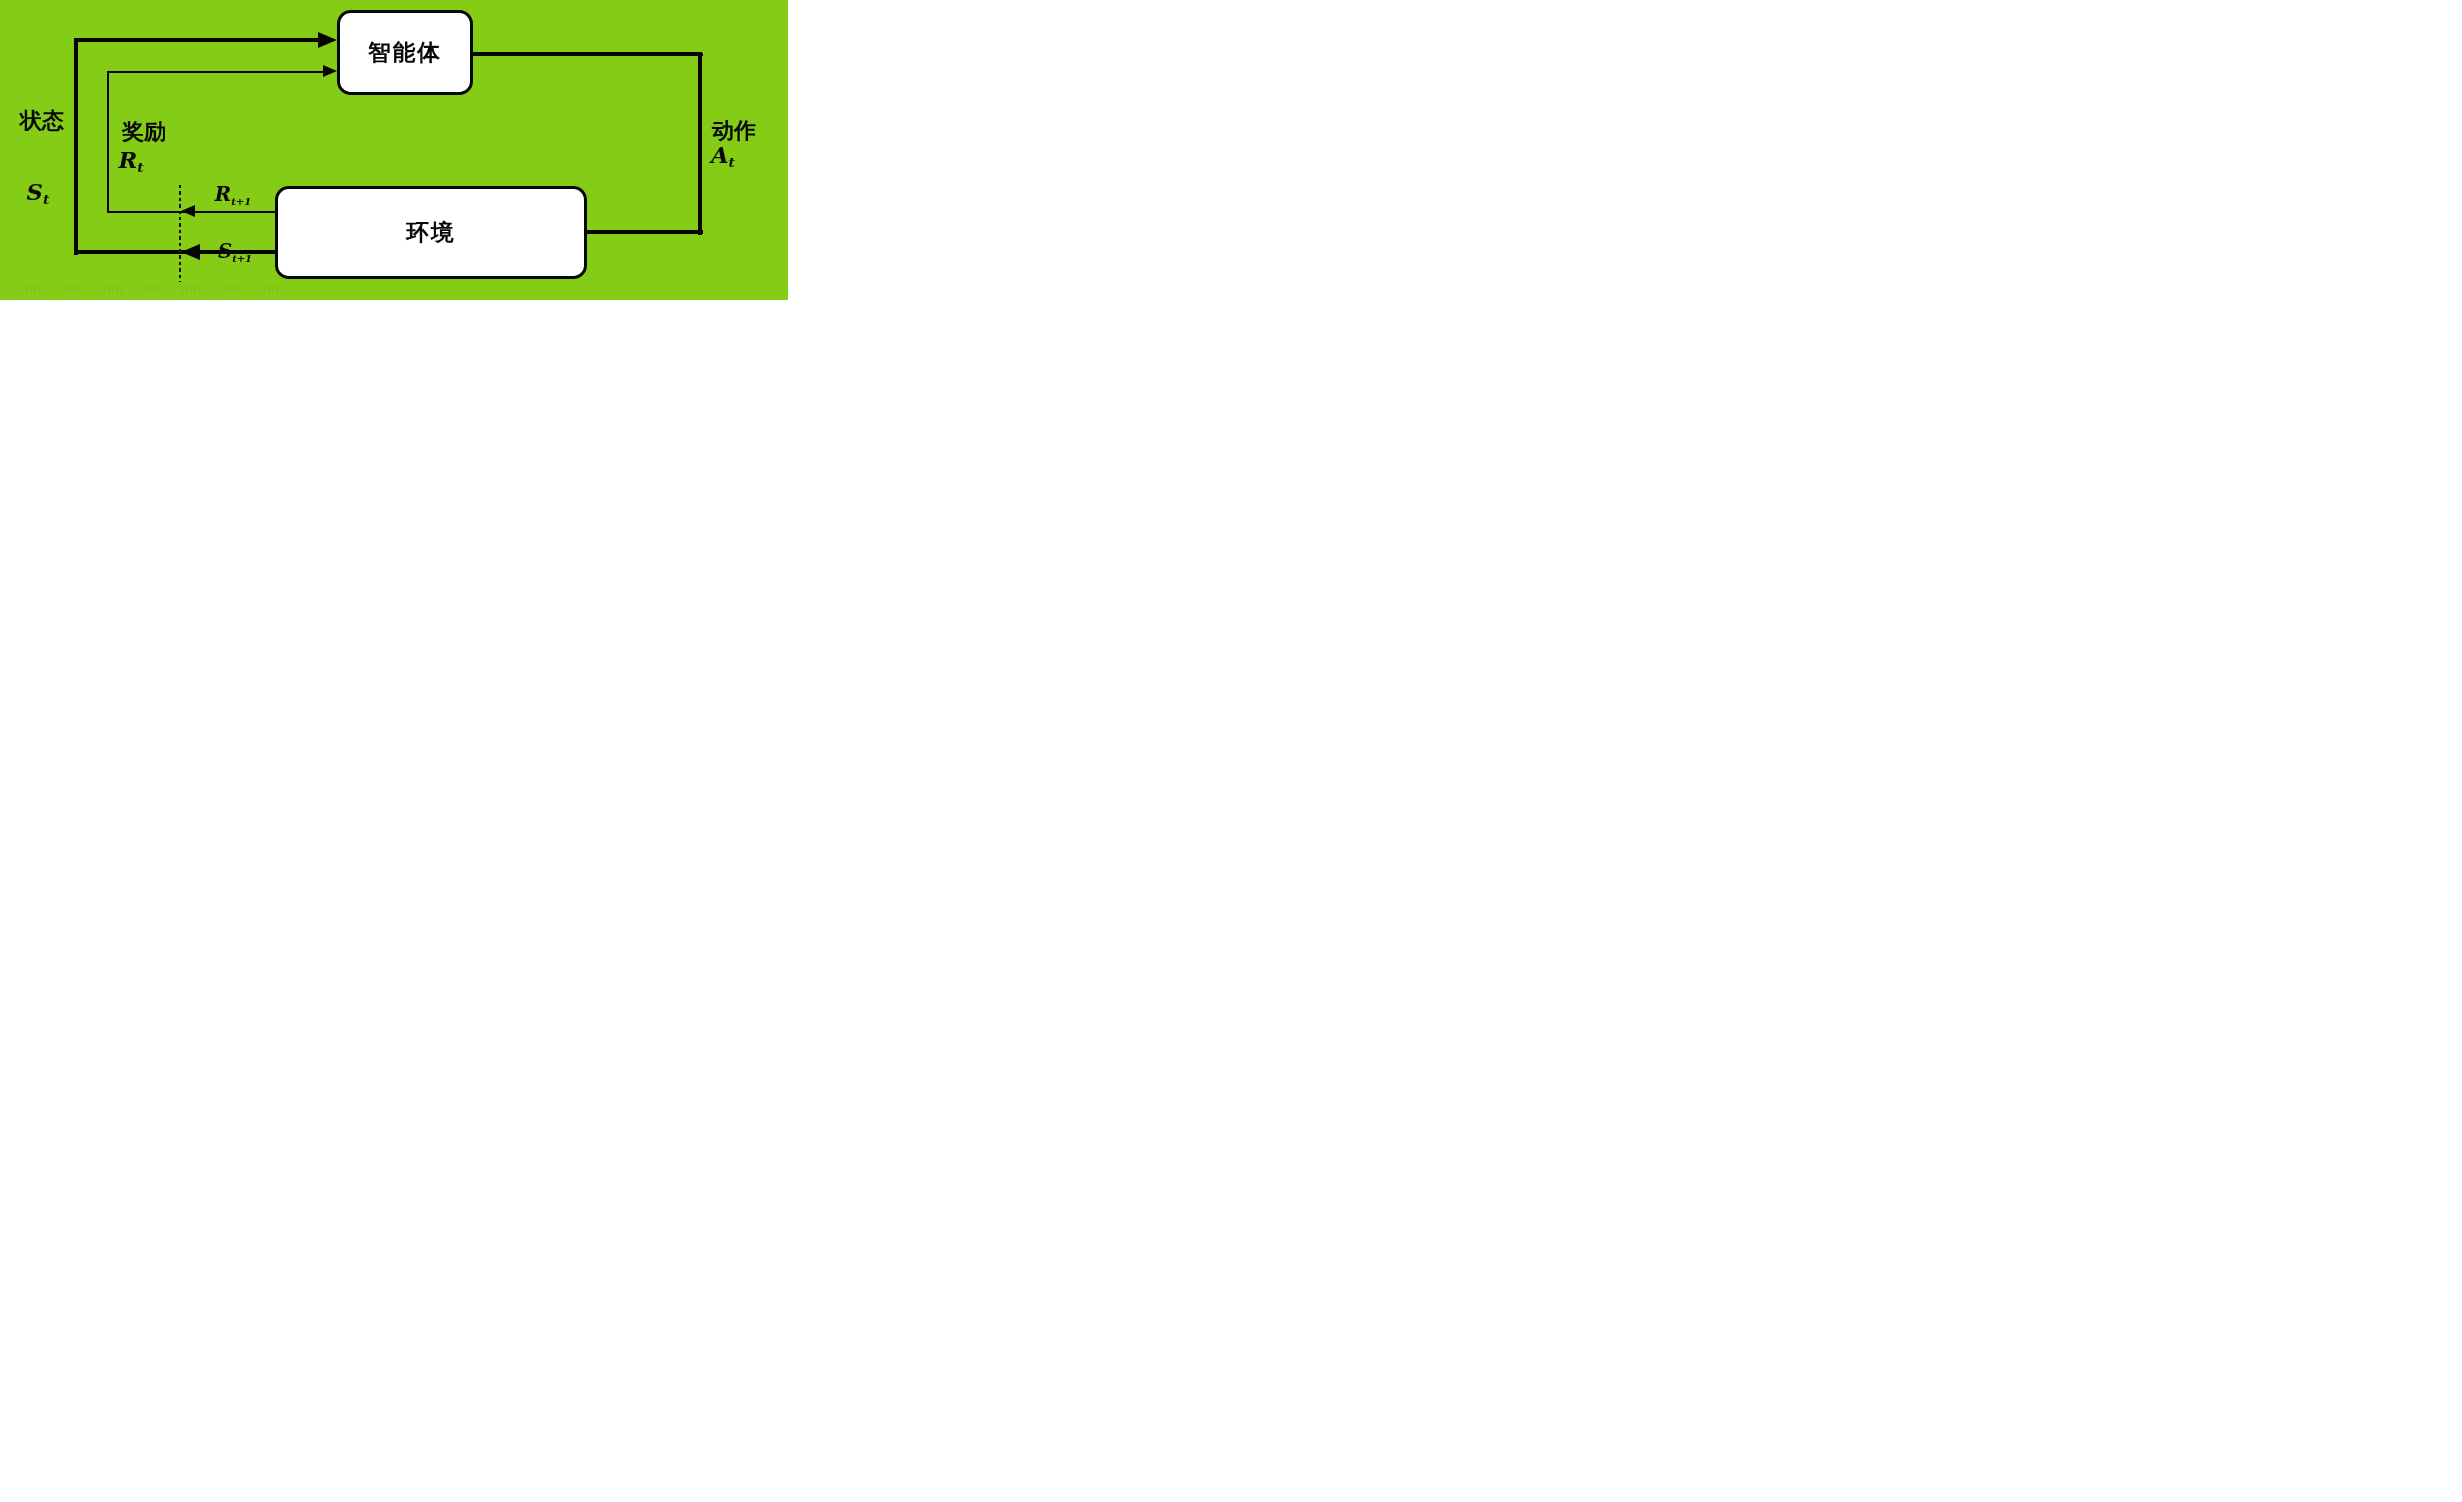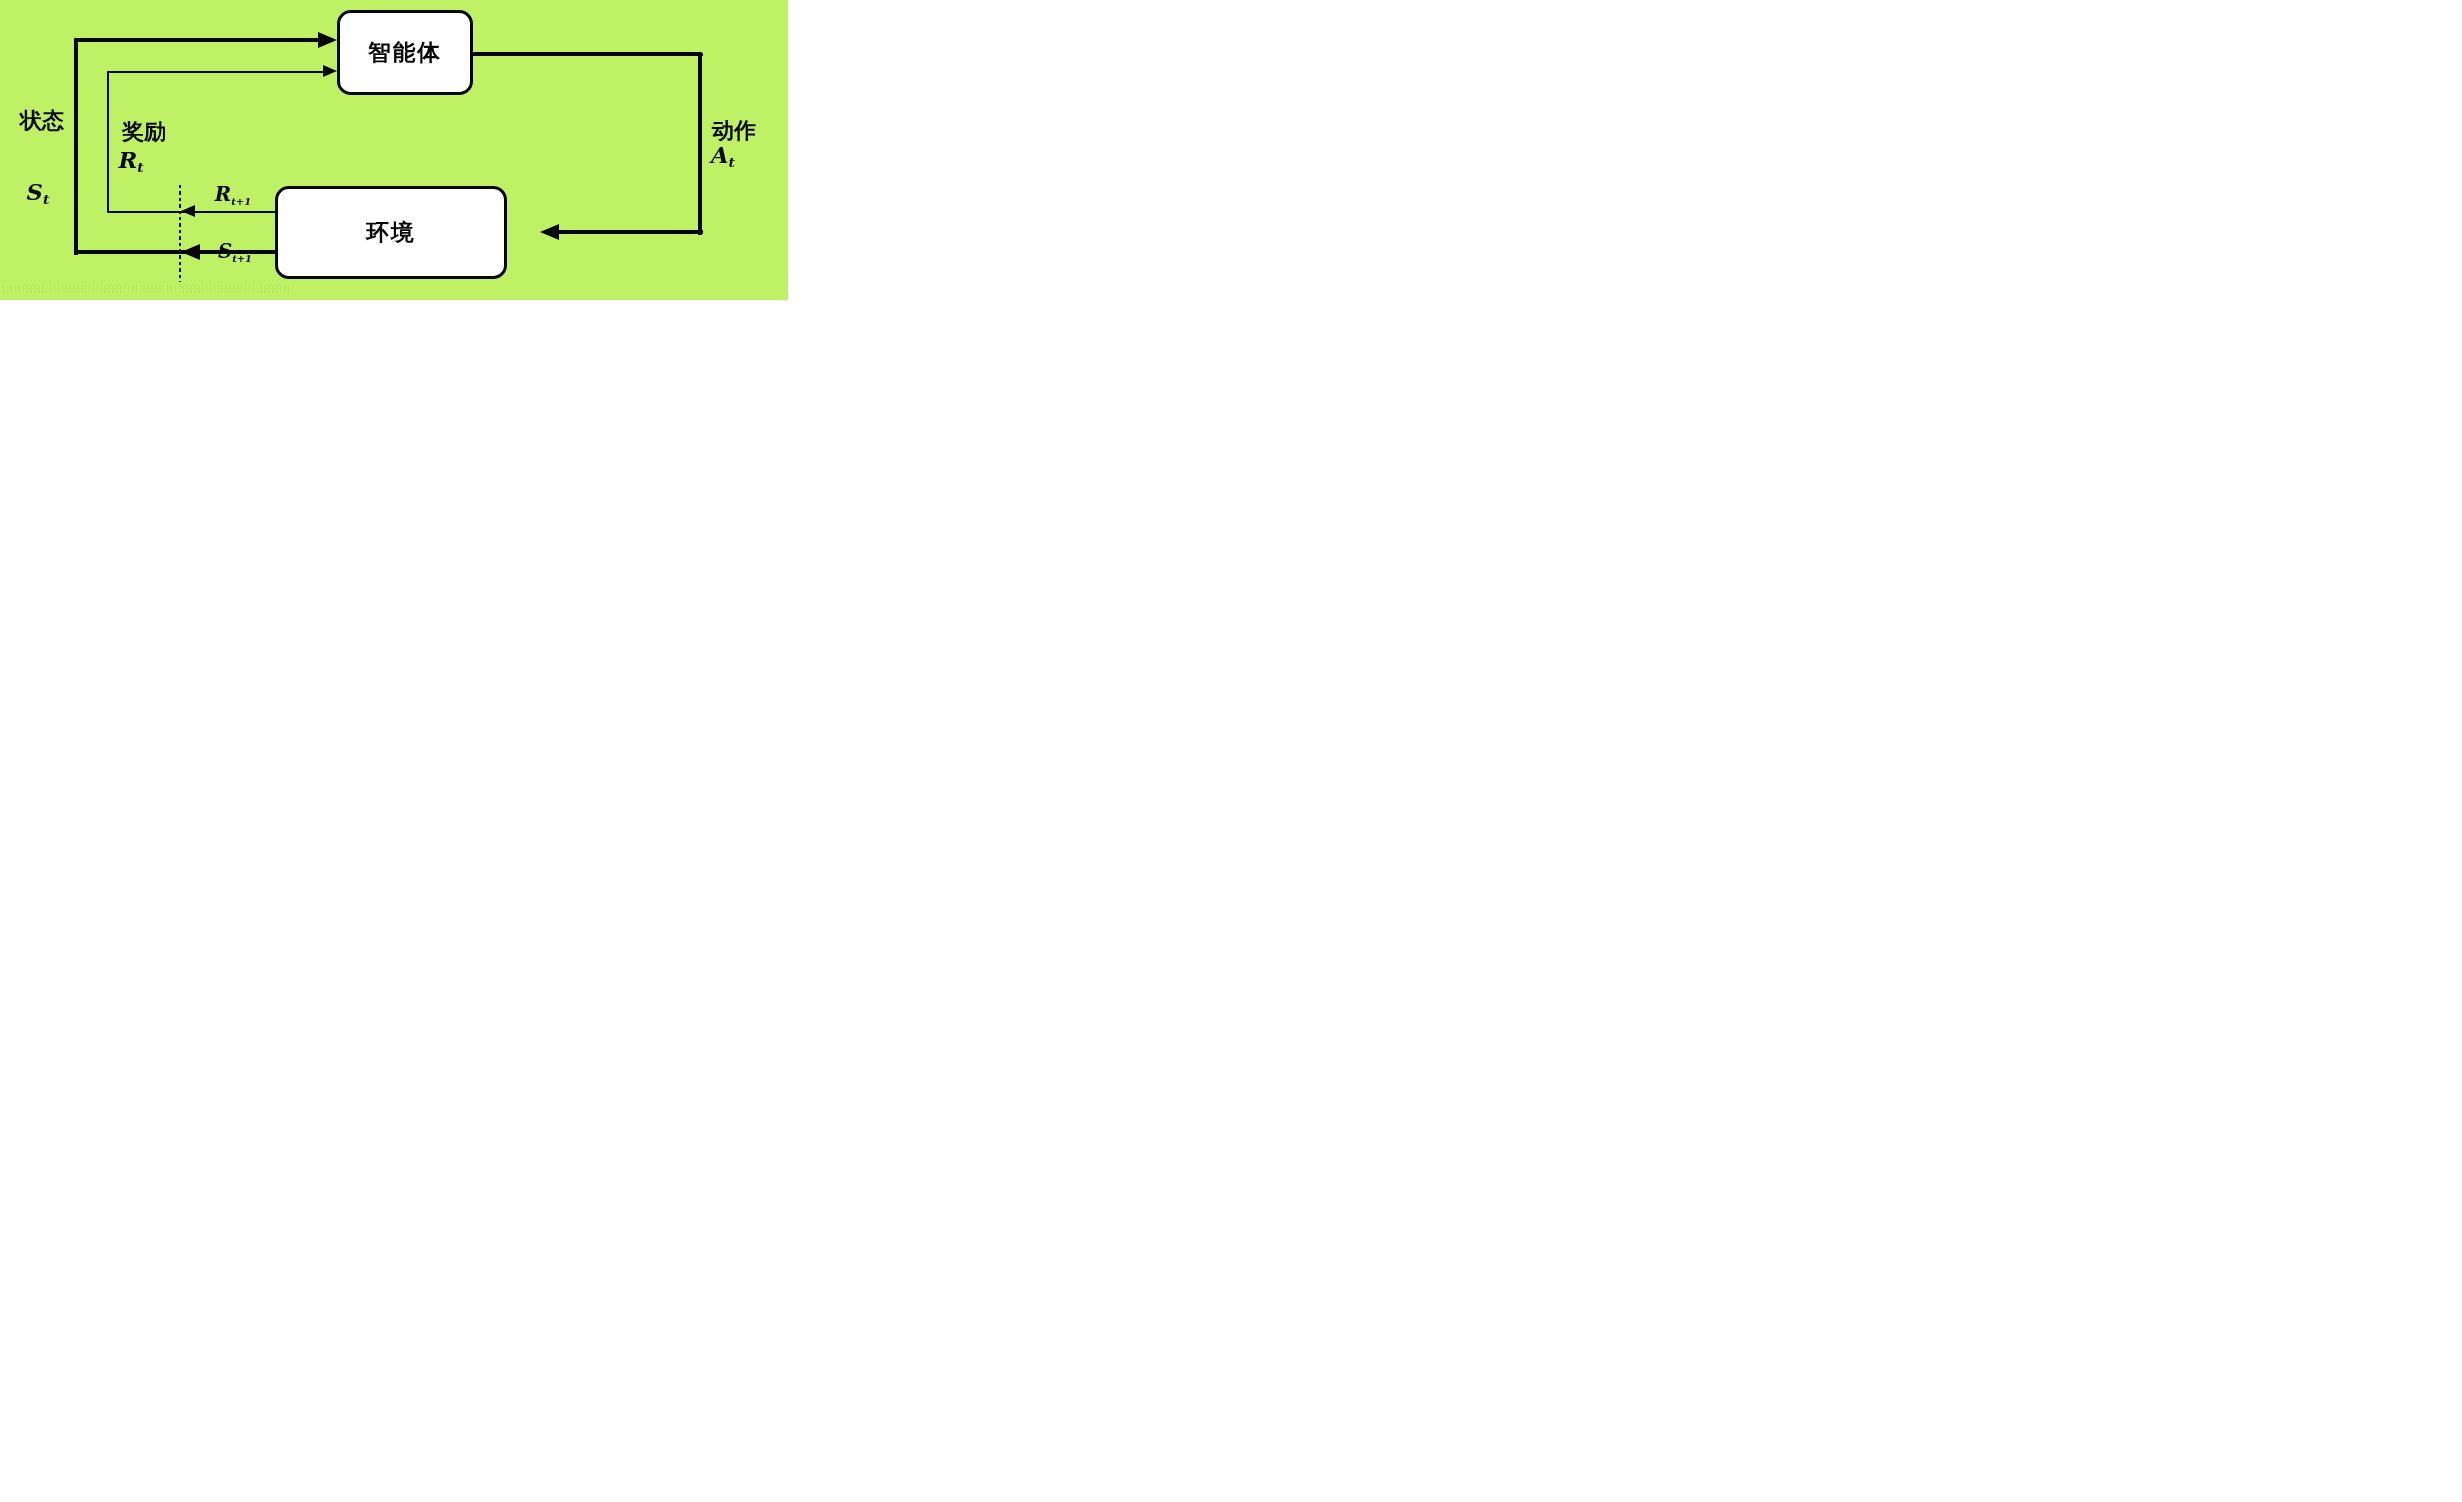--- a/index.html
+++ b/index.html
@@ -4,21 +4,21 @@
 <style>
   html, body {
     margin: 0;
     padding: 0;
     background: #ffffff;
   }
   .stage {
     position: relative;
     width: 788px;
     height: 300px;
-    background: #bef264;
+    background: #84cc16;
     overflow: hidden;
     font-family: "Liberation Serif", serif;
     filter: blur(0.2px);
     text-decoration: underline;
   }
   
   .node-box {
     position: absolute;
     box-sizing: border-box;
     border: 3.9px solid #070707;
@@ -30,21 +30,21 @@
     z-index: 3;
   }
   .node-box .node-label {
     font-size: 22.7px;
     font-weight: 700;
     color: #080808;
     letter-spacing: 2px;
     font-family: "Liberation Serif", serif;
   }
   #agent-box       { left: 337px; top: 10.3px;  width: 136px; height: 85px; }
-  #environment-box { left: 275px; top: 186px; width: 232px; height: 93px; }
+  #environment-box { left: 275px; top: 186px; width: 312px; height: 93px; }
 
   
   .line {
     position: absolute;
     background: #060606;
     z-index: 1;
   }
   .thick {  }
   .thin  {  }
 

